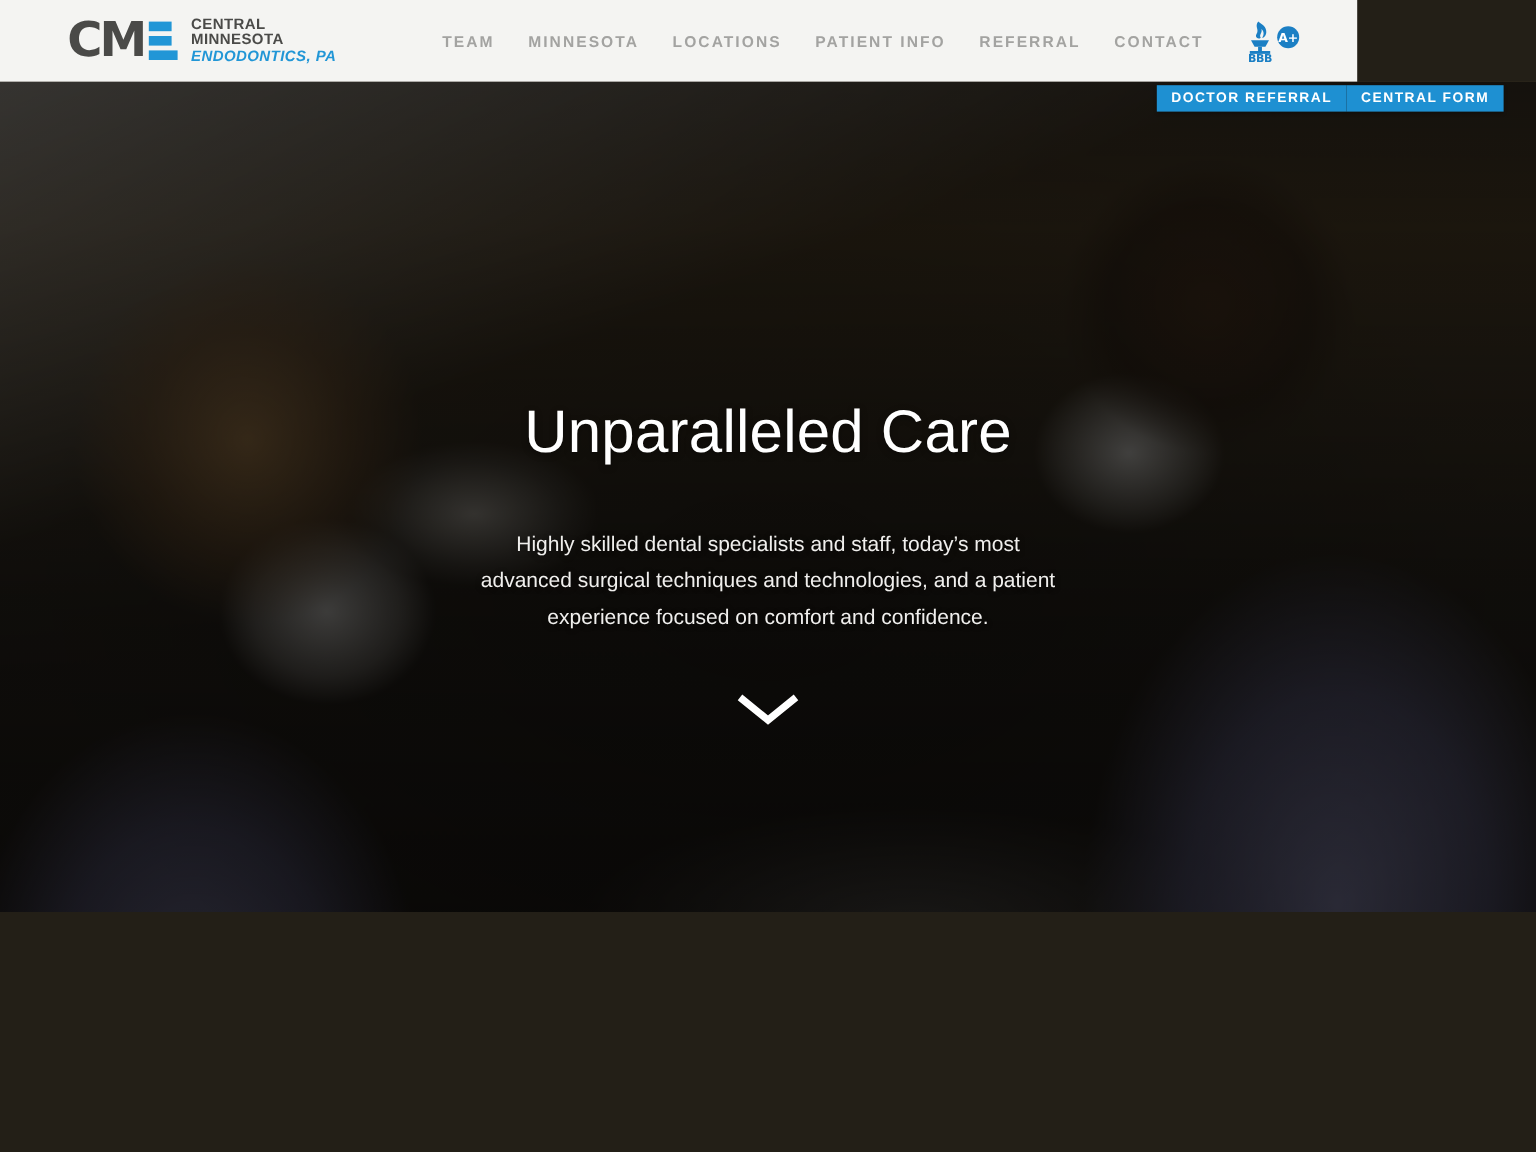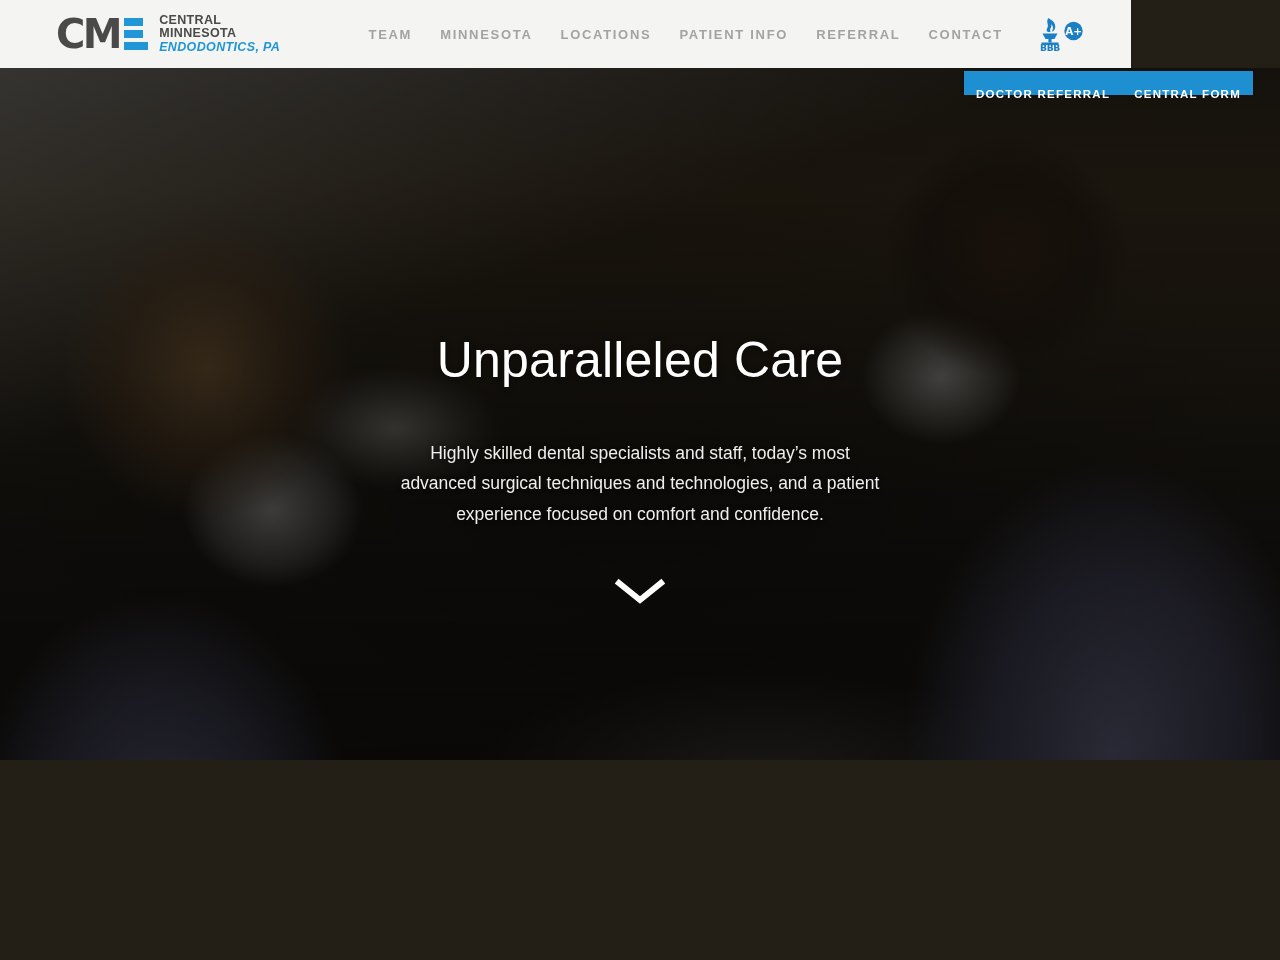--- a/index.html
+++ b/index.html
@@ -219,21 +219,21 @@
     box-shadow: 0 1px 3px rgba(0,0,0,0.35);
   }
 
   .cta-btn {
     background: #1e90d2;
     color: #ffffff;
     font-size: 11.5px;
     font-weight: 700;
     letter-spacing: 1.25px;
     line-height: 22px;
-    padding: 12px 12px;
+    padding: 0 12px;
     text-decoration: none;
     white-space: nowrap;
     cursor: pointer;
   }
 </style>
 </head>
 <body>
 
 <div class="page">
 

